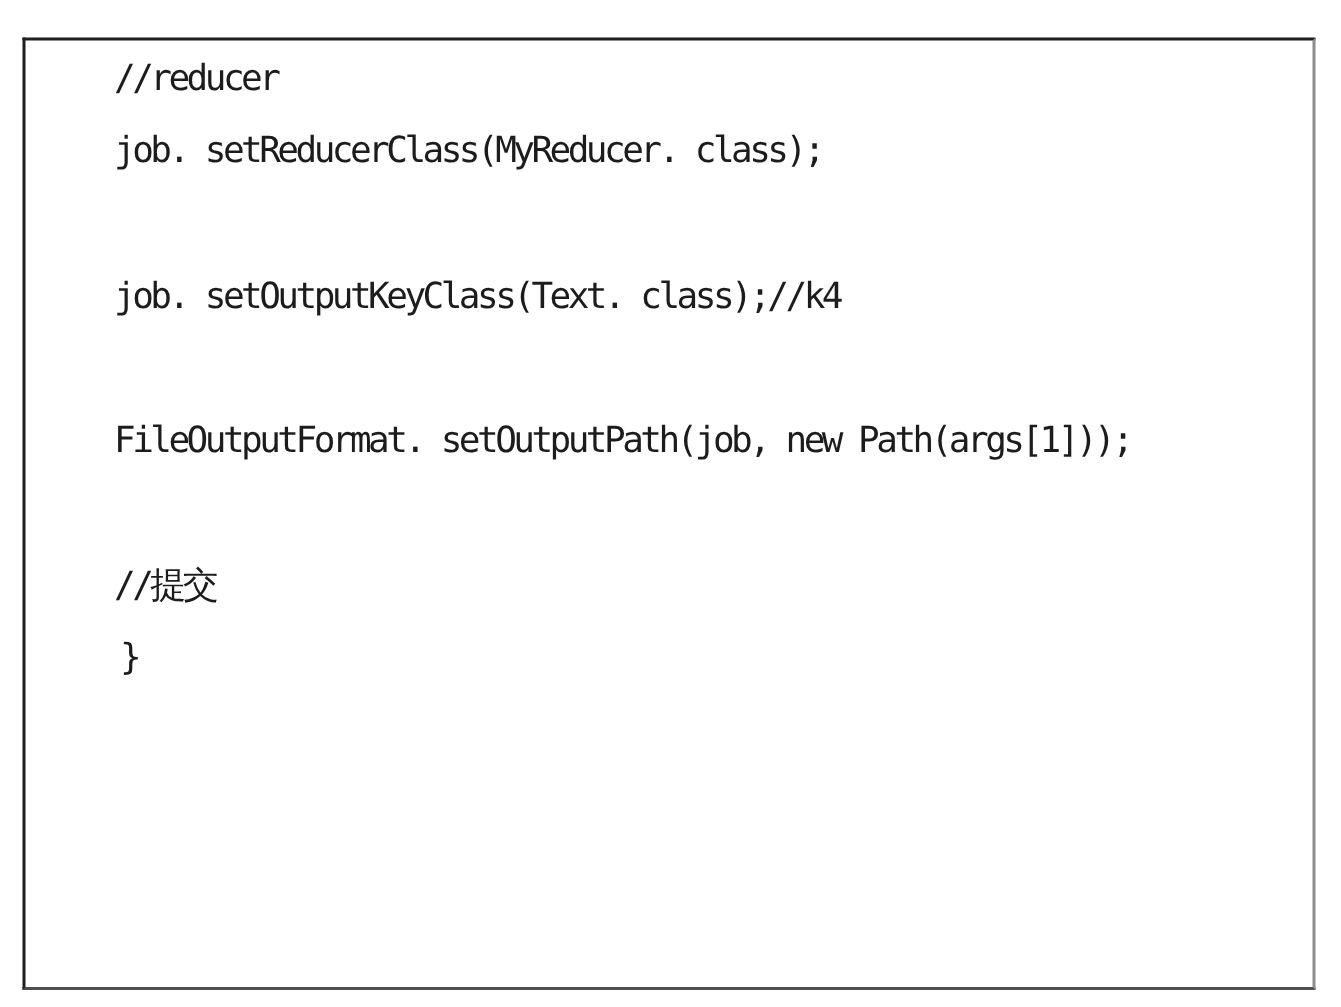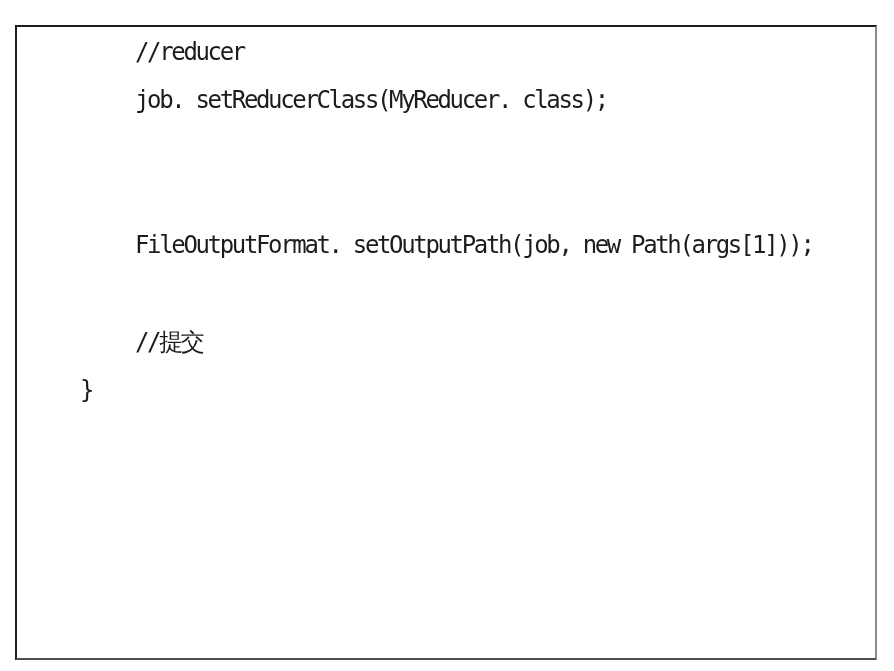--- a/index.html
+++ b/index.html
@@ -31,21 +31,21 @@
     font-family: "DejaVu Sans Mono", "Liberation Mono", monospace;
     font-size: 24px;
     letter-spacing: -2.35px;
     color: #1c1c1c;
   }
   .line {
     height: 48.25px;
     line-height: 48.25px;
     white-space: pre;
   }
-  .ind2 { padding-left: 118px; }
+  .ind2 { padding-left: 59px; }
   .ind1 { padding-left: 63px; }
   .blank {
     display: inline-flex;
     align-items: flex-end;
     justify-content: center;
     width: 122px;
     height: 36px;
     border-bottom: 2px solid #1c1c1c;
     vertical-align: -8px;
     letter-spacing: 0;
@@ -65,19 +65,20 @@
   .semi { margin-left: 6px; }
 </style>
 </head>
 <body>
 
 <div class="page">
   <div class="code-box">
     <div class="line ind2">//reducer</div>
     <div class="line ind2">job. setReducerClass(MyReducer. class);</div>
     <div class="line ind2"></div>
+    <div class="line ind2">job. setOutputKeyClass(Text. class);//k4</div>
     <div class="line ind2"></div>
     <div class="line ind2">FileOutputFormat. setOutputPath(job, new Path(args[1]));</div>
     <div class="line ind2"></div>
     <div class="line ind2">//提交</div>
     <div class="line ind1">}</div>
   </div>
 </div>
 
 </body></html>

